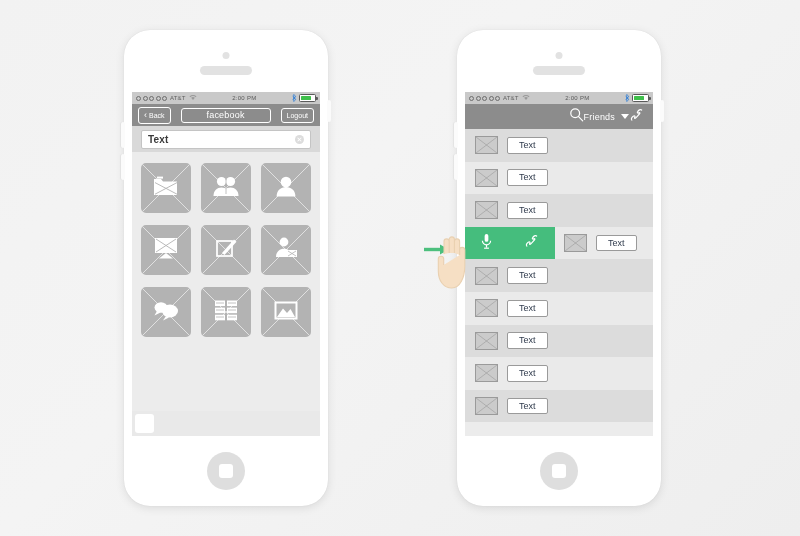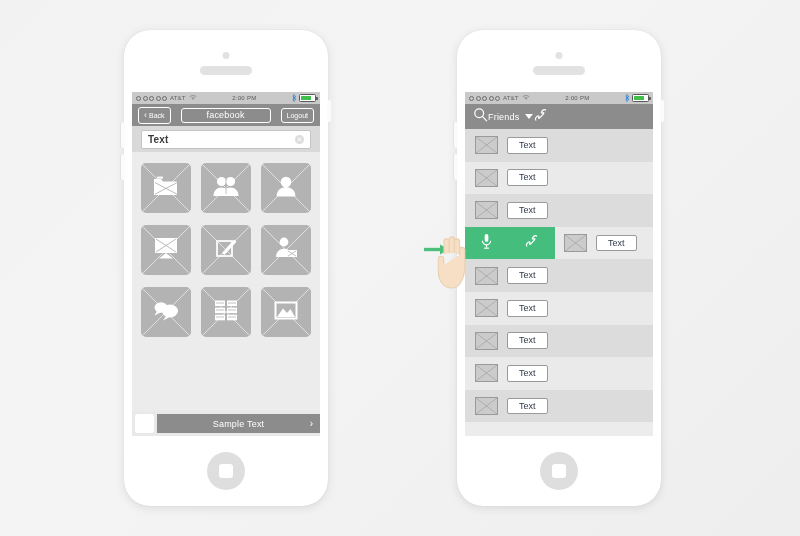--- a/index.html
+++ b/index.html
@@ -79,21 +79,21 @@
   .bottombar{position:absolute;left:0;bottom:0;width:100%;height:25px;
              background:#e9e9e9;display:flex;align-items:center;}
   .thumb{width:19px;height:19px;background:#ffffff;border-radius:3px;margin-left:3px;flex:none;}
   .bottombar .barinner{flex:1;height:19px;background:#8c8c8c;margin-left:3px;margin-right:0;
        display:flex;align-items:center;justify-content:center;position:relative;}
   .bottombar .barinner .lbl{color:#ffffff;font-size:9px;letter-spacing:0.2px;}
   .bottombar .barinner .chev{position:absolute;right:7px;color:#ffffff;font-size:10px;line-height:1;}
 
   
   .navbar2{height:25px;background:#8c8c8c;display:flex;align-items:center;
-           justify-content:flex-start;padding:0 8px;color:#ffffff;}
+           justify-content:flex-end;padding:0 8px;color:#ffffff;}
   .navbar2 .mid{display:flex;align-items:center;gap:6px;font-size:9px;letter-spacing:0.2px;}
   .caret{width:0;height:0;border-left:4px solid transparent;border-right:4px solid transparent;
          border-top:5px solid #ffffff;}
   .list{display:flex;flex-direction:column;}
   .row{height:32.6px;display:flex;align-items:center;padding-left:10px;box-sizing:border-box;}
   .row.a{background:#dcdcdc;}
   .row.b{background:#eaeaea;}
   .ava{width:21px;height:16px;border:1px solid #9a9a9a;background:#cbcbcb;position:relative;flex:none;}
   .ava svg{position:absolute;inset:0;width:100%;height:100%;}
   .txtbtn{margin-left:9px;border:1px solid #9a9a9a;background:#ffffff;border-radius:2px;
@@ -289,24 +289,20 @@
               <rect x="3.5" y="3.5" width="19" height="14" fill="#b3b3b3"></rect>
               <path d="M4 17 L10 8.5 L14 13 L17.5 9 L22 17 Z" fill="#ffffff"></path>
             </svg>
           </span>
         </div>
 
       </div>
 
       <div class="bottombar">
         <div class="thumb"></div>
-        <div class="barinner">
-          <span class="lbl">Sample Text</span>
-          <span class="chev">›</span>
-        </div>
       </div>
 
     </div>
 
     <div class="home">
         <i></i>
       </div>
   </div>
 
   <div class="phone right">

